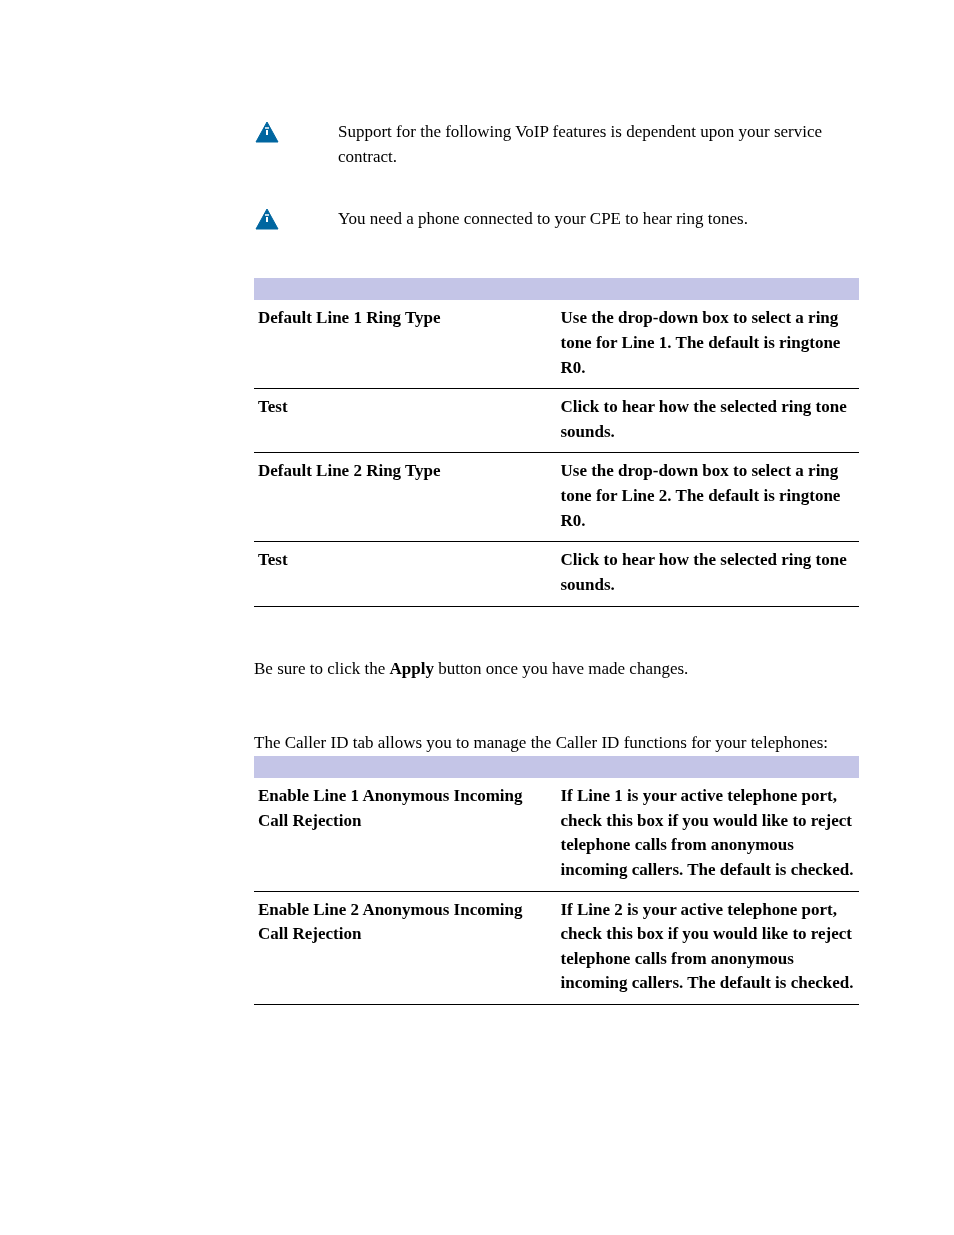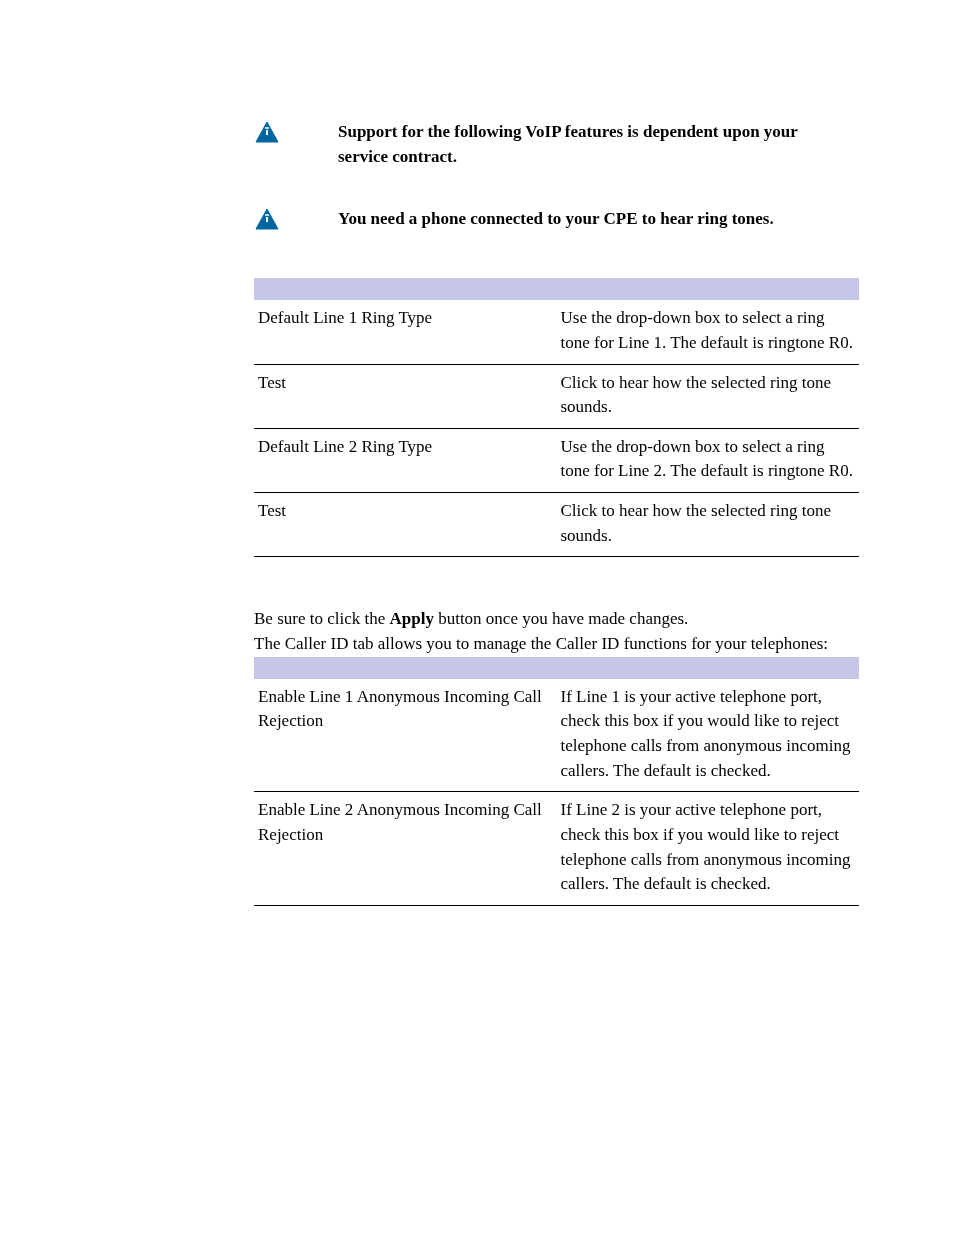--- a/index.html
+++ b/index.html
@@ -28,21 +28,20 @@
     .note-icon {
       flex-shrink: 0;
       width: 26px;
       height: 26px;
       margin-right: 58px;
       margin-top: 0;
     }
     .note-text {
       flex: 1;
       padding-right: 20px;
-      font-weight: bold;
     }
     .intro-text {
       margin-bottom: 24px;
     }
     .note-block-2 {
       display: flex;
       align-items: flex-start;
       margin-bottom: 45px;
     }
     .note-icon-2 {
@@ -51,20 +50,21 @@
       height: 26px;
       margin-right: 58px;
       margin-top: 0;
     }
     .table-container {
       margin-bottom: 50px;
     }
     table {
       width: 100%;
       border-collapse: collapse;
+      font-weight: bold;
     }
     .table-header {
       background-color: #c4c5e7;
       height: 22px;
     }
     .table-header td {
       border: none;
     }
     .table-row td {
       padding: 6px 4px 8px 4px;
@@ -72,20 +72,21 @@
       vertical-align: top;
     }
     .col-left {
       width: 50%;
       padding-right: 10px;
     }
     .col-right {
       width: 50%;
     }
     .apply-text {
+      margin-bottom: 50px;
     }
     .apply-text .bold {
       font-weight: bold;
     }
     .caller-intro {
     }
   </style>
 </head>
 <body>
 

